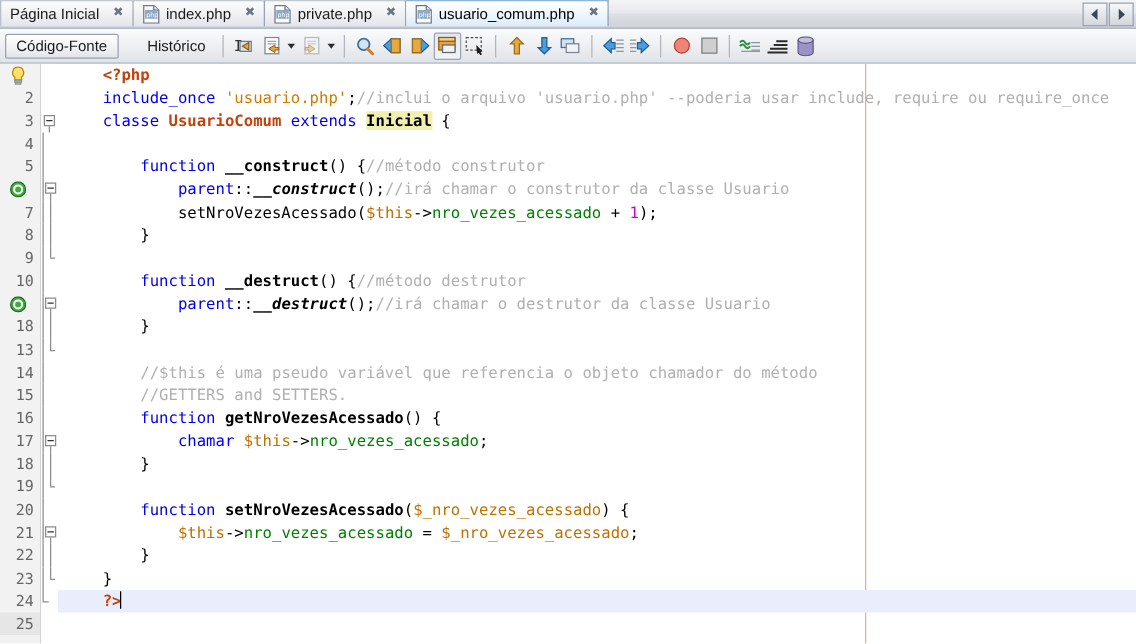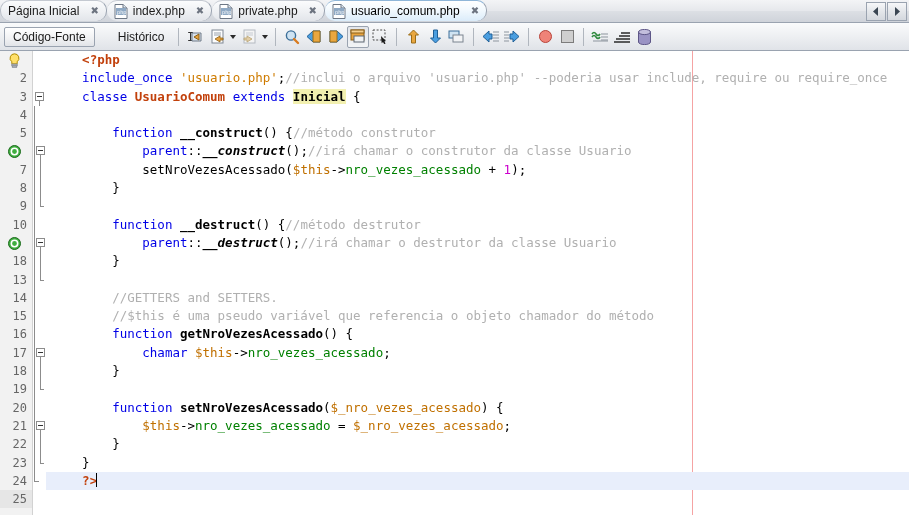--- a/index.html
+++ b/index.html
@@ -35,21 +35,20 @@
     padding: 0 7px 0 7px;
     height: 21px;
     box-sizing: border-box;
     font-size: 12px;
     color: #1a1a1a;
     background: linear-gradient(to bottom, #fbfcfd 0%, #eef0f3 55%, #e2e5ea 100%);
     border-right: 1px solid #9aa3b0;
     border-top: 1px solid #c4c9d1;
     white-space: nowrap;
     cursor: default;
-    border-radius: 10px;
   }
   .doc-tab:first-child { border-left: 1px solid #b9bfc8; }
   .doc-tab.active {
     background: linear-gradient(to bottom, #ffffff 0%, #f4fafe 40%, #dbecfa 100%);
     border-top: 1px solid #8fb6d8;
     color: #000;
   }
   .doc-tab .tab-label { font-size: 12px; line-height: 14px; }
   .doc-tab .tab-close {
     font-size: 10px;
@@ -560,22 +559,22 @@
           <div class="row"><span class="plain"></span></div>
           <div class="row"><span class="plain">        </span><span class="kw2">function</span><span class="plain"> </span><span class="mth">__construct</span><span class="plain">() {</span><span class="cmt">//método construtor</span></div>
           <div class="row"><span class="plain">            </span><span class="kw2">parent</span><span class="plain">::</span><span class="mth-i">__construct</span><span class="plain">();</span><span class="cmt">//irá chamar o construtor da classe Usuario</span></div>
           <div class="row"><span class="plain">            </span><span class="plain">setNroVezesAcessado</span><span class="plain">(</span><span class="var">$</span><span class="var">this</span><span class="plain">-&gt;</span><span class="fld">nro_vezes_acessado</span><span class="plain"> + </span><span class="num">1</span><span class="plain">);</span></div>
           <div class="row"><span class="plain">        }</span></div>
           <div class="row"><span class="plain"></span></div>
           <div class="row"><span class="plain">        </span><span class="kw2">function</span><span class="plain"> </span><span class="mth">__destruct</span><span class="plain">() {</span><span class="cmt">//método destrutor</span></div>
           <div class="row"><span class="plain">            </span><span class="kw2">parent</span><span class="plain">::</span><span class="mth-i">__destruct</span><span class="plain">();</span><span class="cmt">//irá chamar o destrutor da classe Usuario</span></div>
           <div class="row"><span class="plain">        }</span></div>
           <div class="row"><span class="plain"></span></div>
+          <div class="row"><span class="plain">        </span><span class="cmt">//$this é uma pseudo variável que referencia o objeto chamador do método</span></div>
           <div class="row"><span class="plain">        </span><span class="cmt">//GETTERS and SETTERS.</span></div>
-          <div class="row"><span class="plain">        </span><span class="cmt">//$this é uma pseudo variável que referencia o objeto chamador do método</span></div>
           <div class="row"><span class="plain">        </span><span class="kw2">function</span><span class="plain"> </span><span class="mth">getNroVezesAcessado</span><span class="plain">() {</span></div>
           <div class="row"><span class="plain">            </span><span class="kw2">chamar</span><span class="plain"> </span><span class="var">$this</span><span class="plain">-&gt;</span><span class="fld">nro_vezes_acessado</span><span class="plain">;</span></div>
           <div class="row"><span class="plain">        }</span></div>
           <div class="row"><span class="plain"></span></div>
           <div class="row"><span class="plain">        </span><span class="kw2">function</span><span class="plain"> </span><span class="mth">setNroVezesAcessado</span><span class="plain">(</span><span class="var">$_nro_vezes_acessado</span><span class="plain">) {</span></div>
           <div class="row"><span class="plain">            </span><span class="var">$this</span><span class="plain">-&gt;</span><span class="fld">nro_vezes_acessado</span><span class="plain"> = </span><span class="var">$_nro_vezes_acessado</span><span class="plain">;</span></div>
           <div class="row"><span class="plain">        }</span></div>
           <div class="row"><span class="plain">    }</span></div>
           <div class="row current"><span class="plain">    </span><span class="cls">?&gt;</span><span class="caret"></span></div>
         </div>

